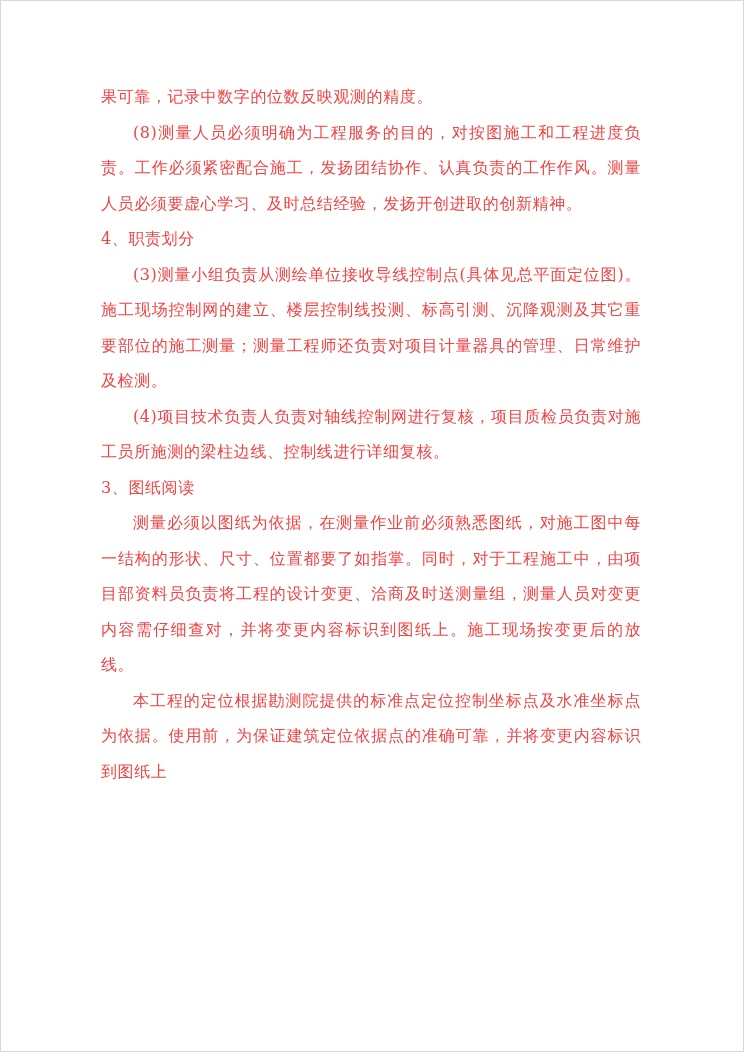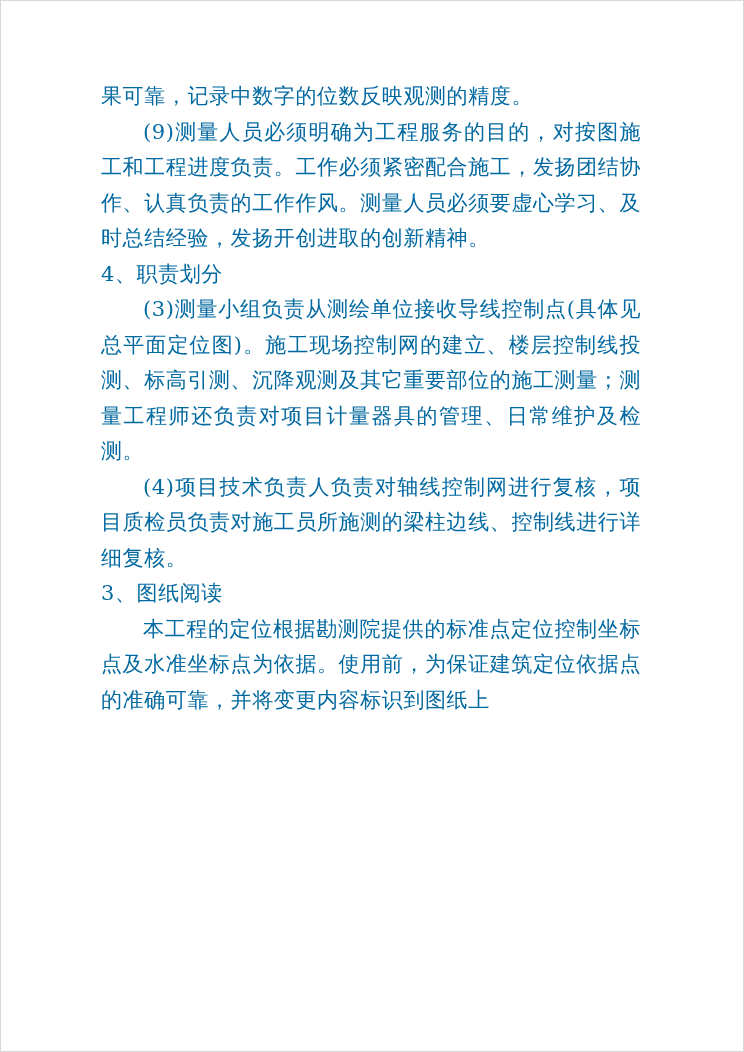--- a/index.html
+++ b/index.html
@@ -20,44 +20,45 @@
     margin: 0 auto;
     border: 1px solid #d8d8d8;
   }
   .content {
     position: absolute;
     left: 100px;
     top: 78px;
     width: 540px;
   }
   .para {
-    font-size: 21px;
+    font-size: 16px;
     line-height: 35.5px;
-    color: #0369a1;
+    color: #ef4444;
     text-align: justify;
     text-justify: inter-ideograph;
     letter-spacing: 0.6px;
     margin: 0;
     white-space: pre-wrap;
   }
   .indent {
     text-indent: 2em;
   }
   .noindent {
     text-indent: 0;
   }
 </style>
 </head>
 <body>
 
 <div class="page">
   <div class="content">
 
     <p class="para noindent">果可靠，记录中数字的位数反映观测的精度。</p>
-    <p class="para indent">(9)测量人员必须明确为工程服务的目的，对按图施工和工程进度负责。工作必须紧密配合施工，发扬团结协作、认真负责的工作作风。测量人员必须要虚心学习、及时总结经验，发扬开创进取的创新精神。</p>
+    <p class="para indent">(8)测量人员必须明确为工程服务的目的，对按图施工和工程进度负责。工作必须紧密配合施工，发扬团结协作、认真负责的工作作风。测量人员必须要虚心学习、及时总结经验，发扬开创进取的创新精神。</p>
     <p class="para noindent">4、职责划分</p>
     <p class="para indent">(3)测量小组负责从测绘单位接收导线控制点(具体见总平面定位图)。施工现场控制网的建立、楼层控制线投测、标高引测、沉降观测及其它重要部位的施工测量；测量工程师还负责对项目计量器具的管理、日常维护及检测。</p>
     <p class="para indent">(4)项目技术负责人负责对轴线控制网进行复核，项目质检员负责对施工员所施测的梁柱边线、控制线进行详细复核。</p>
     <p class="para noindent">3、图纸阅读</p>
+    <p class="para indent">测量必须以图纸为依据，在测量作业前必须熟悉图纸，对施工图中每一结构的形状、尺寸、位置都要了如指掌。同时，对于工程施工中，由项目部资料员负责将工程的设计变更、洽商及时送测量组，测量人员对变更内容需仔细查对，并将变更内容标识到图纸上。施工现场按变更后的放线。</p>
     <p class="para indent">本工程的定位根据勘测院提供的标准点定位控制坐标点及水准坐标点为依据。使用前，为保证建筑定位依据点的准确可靠，并将变更内容标识到图纸上</p>
 
   </div>
 </div>
 
 </body></html>

